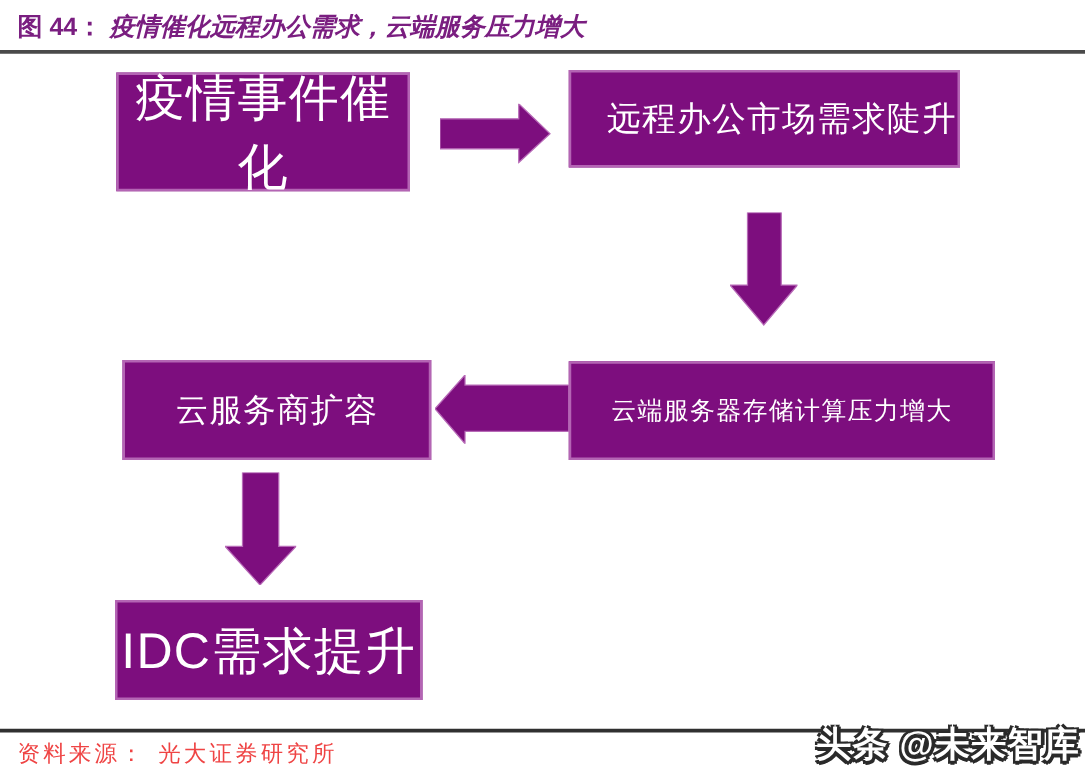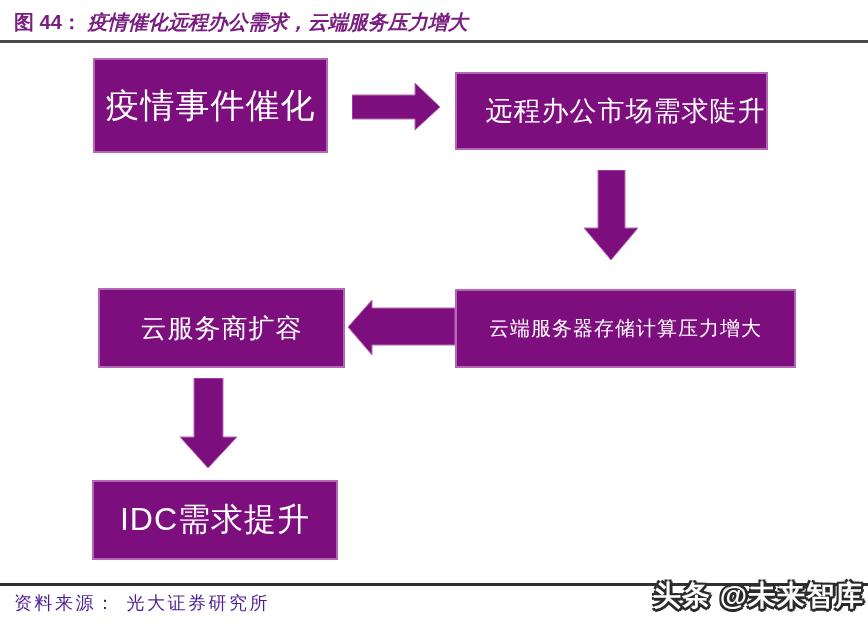--- a/index.html
+++ b/index.html
@@ -40,36 +40,36 @@
     position:absolute;
     box-sizing:border-box;
     background:var(--purple);
     border:2px solid var(--purple-border);
     color:#ffffff;
     display:flex;align-items:center;justify-content:center;
     text-align:center;
     letter-spacing:1px;
     font-weight:400;
   }
-  .node1{left:93px;top:58px;width:235px;height:95px;font-size:34px;}
-  .node2{left:455px;top:72px;width:313px;height:78px;font-size:27px;padding-left:28px;}
+  .node1{left:93px;top:58px;width:235px;height:95px;font-size:40px;}
+  .node2{left:455px;top:56px;width:313px;height:78px;font-size:27px;padding-left:28px;}
   .node3{left:455px;top:289px;width:341px;height:79px;font-size:20px;}
   .node4{left:98px;top:288px;width:247px;height:80px;font-size:26px;}
-  .node5{left:92px;top:480px;width:246px;height:80px;font-size:32px;}
+  .node5{left:92px;top:480px;width:246px;height:80px;font-size:40px;}
   
   .arrow{position:absolute;color:var(--purple);}
   .arrow-right{left:352px;top:83px;}
   .arrow-down-1{left:584px;top:170px;}
   .arrow-left{left:348px;top:300px;}
   .arrow-down-2{left:180px;top:378px;}
   
   .source{
     position:absolute;left:14px;top:591px;
     font-family:"Liberation Serif","DejaVu Serif",serif;
-    font-size:18px;color:#4c1d95;
+    font-size:18px;color:#ef4444;
     letter-spacing:2.5px;
     white-space:nowrap;
   }
   .source .src-text{margin-left:10px;}
   .watermark{
     position:absolute;right:4px;top:577px;
     font-size:28px;font-weight:bold;
     color:#ffffff;
     letter-spacing:1px;
     white-space:nowrap;

